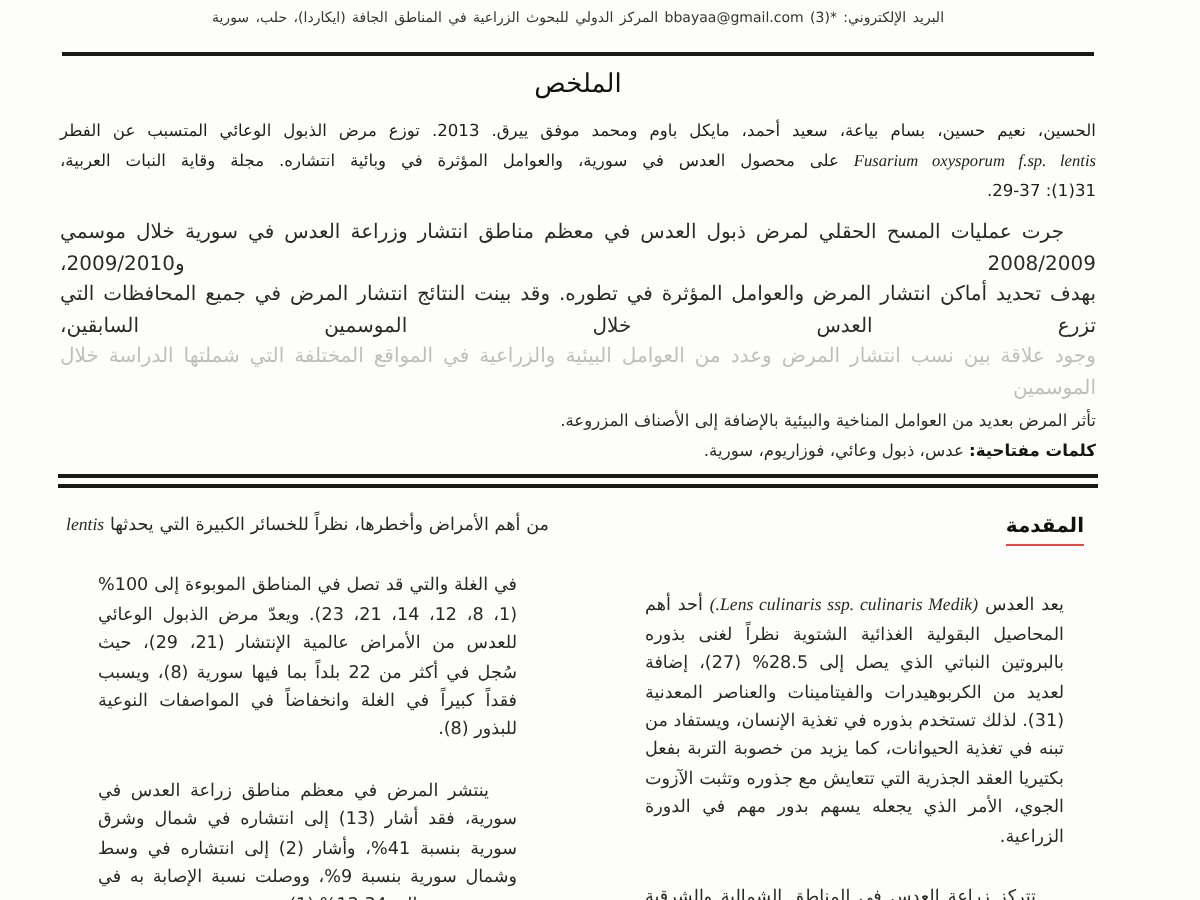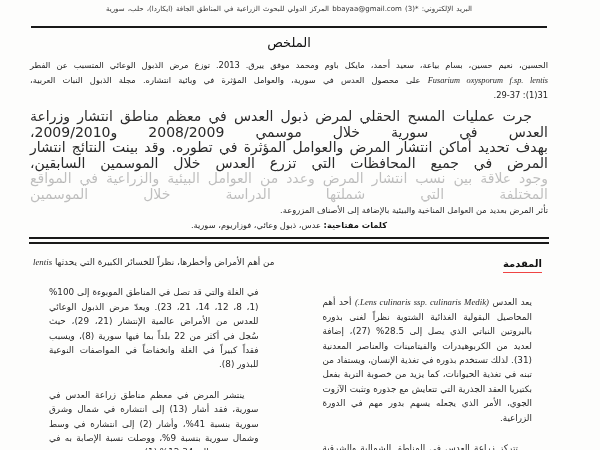--- a/index.html
+++ b/index.html
@@ -25,32 +25,32 @@
   
   .citation{
     margin:8px 30px 0 30px;font-size:8.3px;font-weight:normal;color:#1d1d1d;
     line-height:15px;
   }
   .jline{text-align:justify;text-align-last:justify;}
   .line-right{text-align:right;text-align-last:right;}
   .latin{font-family:"Liberation Serif",serif;font-style:italic;}
   
   .abstract-body{
-    margin:6px 30px 0 30px;font-size:14px;color:#2a2a2a;line-height:15.5px;
+    margin:6px 30px 0 30px;font-size:10px;color:#2a2a2a;line-height:15.5px;
   }
   .abstract-body .indent{text-indent:16px;}
   .faded-line{
     color:rgba(60,60,60,0.32);filter:blur(0.35px);
     text-align:justify;text-align-last:justify;
   }
   .conclusion-line{
     margin:3px 30px 0 30px;font-size:8.3px;color:#2a2a2a;text-align:right;
   }
   .keywords-line{
-    margin:5px 30px 0 30px;font-size:8.3px;color:#2a2a2a;text-align:center;
+    margin:5px 30px 0 30px;font-size:8.3px;color:#2a2a2a;text-align:right;
   }
   .keywords-label{font-weight:bold;color:#151515;}
   .double-rule{
     width:520px;margin:7px auto 0 auto;height:3px;
     border-top:2px solid #191919;border-bottom:2px solid #191919;
   }
   
   .columns{
     display:flex;direction:rtl;gap:32px;
     padding:11px 30px 0 33px;align-items:flex-start;
@@ -75,21 +75,21 @@
 <div class="page">
 
   <div class="email-line">البريد الإلكتروني: *bbayaa@gmail.com (3) المركز الدولي للبحوث الزراعية في المناطق الجافة (ايكاردا)، حلب، سورية</div>
 
   <div class="top-rule"></div>
 
   <div class="abstract-title">الملخص</div>
 
   <div class="citation">
     <div class="jline"><span>الحسين، نعيم حسين، بسام بياعة، سعيد أحمد، مايكل باوم ومحمد موفق ييرق. 2013. توزع مرض الذبول الوعائي المتسبب عن الفطر</span></div>
-    <div class="jline"><span class="latin">Fusarium oxysporum f.sp. lentis</span><span> على محصول العدس في سورية، والعوامل المؤثرة في وبائية انتشاره. مجلة الذبول النبات العربية،</span></div>
+    <div class="jline"><span class="latin">Fusarium oxysporum f.sp. lentis</span><span> على محصول العدس في سورية، والعوامل المؤثرة في وبائية انتشاره. مجلة وقاية النبات العربية،</span></div>
     <div class="line-right">31(1): 29-37.</div>
   </div>
 
   <div class="abstract-body">
     <div class="jline indent">جرت عمليات المسح الحقلي لمرض ذبول العدس في معظم مناطق انتشار وزراعة العدس في سورية خلال موسمي 2008/2009 و2009/2010،</div>
     <div class="jline">بهدف تحديد أماكن انتشار المرض والعوامل المؤثرة في تطوره. وقد بينت النتائج انتشار المرض في جميع المحافظات التي تزرع العدس خلال الموسمين السابقين،</div>
     <div class="faded-line">وجود علاقة بين نسب انتشار المرض وعدد من العوامل البيئية والزراعية في المواقع المختلفة التي شملتها الدراسة خلال الموسمين</div>
   </div>
 
   <div class="conclusion-line">تأثر المرض بعديد من العوامل المناخية والبيئية بالإضافة إلى الأصناف المزروعة.</div>

